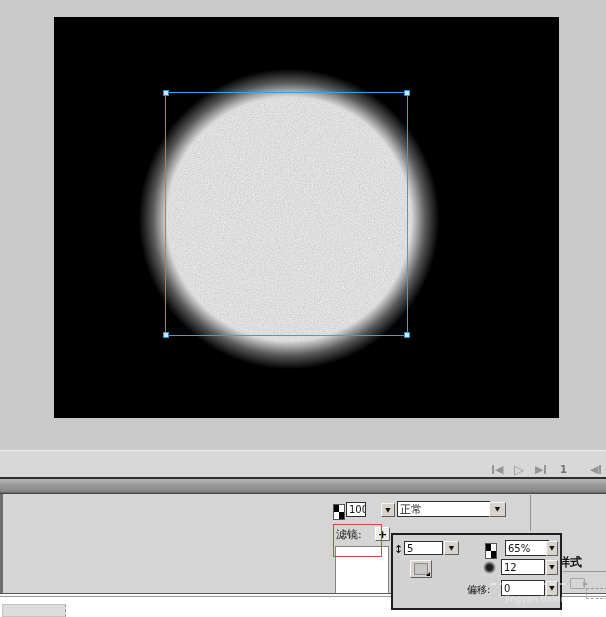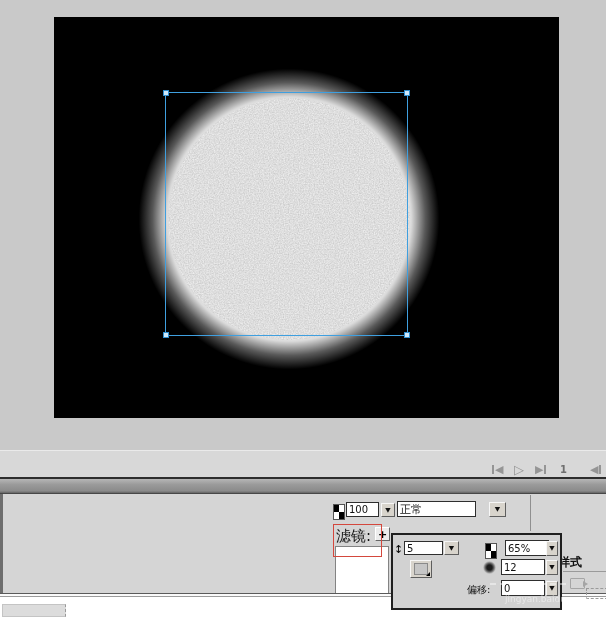--- a/index.html
+++ b/index.html
@@ -37,21 +37,21 @@
        font-size:10px;color:#111;padding:0 0 0 2px;box-sizing:border-box;}
   .dbtn{position:absolute;background:#d8d4cc;border-top:1px solid #f7f7f7;border-left:1px solid #f7f7f7;
         border-right:1px solid #5e5e5e;border-bottom:1px solid #5e5e5e;box-sizing:border-box;
         display:flex;align-items:center;justify-content:center;cursor:default;}
   .dbtn span{font-size:7px;color:#111;line-height:1;transform:scaleY(0.9);}
   .lbl{position:absolute;color:#111;}
 
   #alphaChecker{position:absolute;left:333px;top:504px;}
   #vline1{position:absolute;left:530px;top:495px;width:1px;height:36px;background:#8f8f8f;}
 
-  #filtersLabel{left:336px;top:527px;font-size:15px;}
+  #filtersLabel{left:336px;top:527px;font-size:11px;}
   #addFilter{position:absolute;left:375px;top:527px;width:15px;height:14px;background:#ececec;
              border-top:1px solid #fff;border-left:1px solid #fff;border-right:1px solid #666;border-bottom:1px solid #666;
              box-sizing:border-box;display:flex;align-items:center;justify-content:center;font-size:11px;font-weight:bold;color:#000;line-height:1;}
   #annotRect{position:absolute;left:333px;top:524px;width:49px;height:33px;border:1px solid #d4473d;box-sizing:border-box;z-index:8;}
   #filterList{position:absolute;left:335px;top:546px;width:54px;height:48px;background:#fff;border:1px solid #838383;box-sizing:border-box;}
 
   #popup{position:absolute;left:391px;top:533px;width:171px;height:77px;background:#d2d2d2;
          border:2px solid #1f1f1f;box-sizing:border-box;z-index:20;}
   #blurAxis{position:absolute;left:394px;top:543px;font-size:11px;color:#000;z-index:21;}
   .z21{z-index:21;}
@@ -121,26 +121,26 @@
       <span class="vbar"></span>
   </div>
 
   <div id="darkline"></div>
   <div id="splitband"></div>
 
   <div id="props"></div>
   <div id="propsEdge"></div>
 
   <div id="alphaChecker" class="checker"></div>
-  <input class="fld" style="left: 346px; top: 502px; width: 33px; height: 15px;" value="100">
+  <input class="fld" style="left: 346px; top: 502px; width: 20px; height: 15px;" value="100">
   <div class="dbtn" style="left:381px;top:503px;width:14px;height:14px">
     <span>▼</span>
   </div>
 
-  <input class="fld" style="left: 397px; top: 501px; width: 79px; height: 16px; font-size: 11px;" value="正常">
+  <input class="fld" style="left: 397px; top: 501px; width: 93px; height: 16px; font-size: 11px;" value="正常">
   <div class="dbtn" style="left:489px;top:502px;width:17px;height:15px">
     <span>▼</span>
   </div>
   <div id="vline1"></div>
 
   <div class="lbl" id="filtersLabel">滤镜:</div>
   <div id="addFilter">
     <span>+</span>
   </div>
   <div id="filterList"></div>

